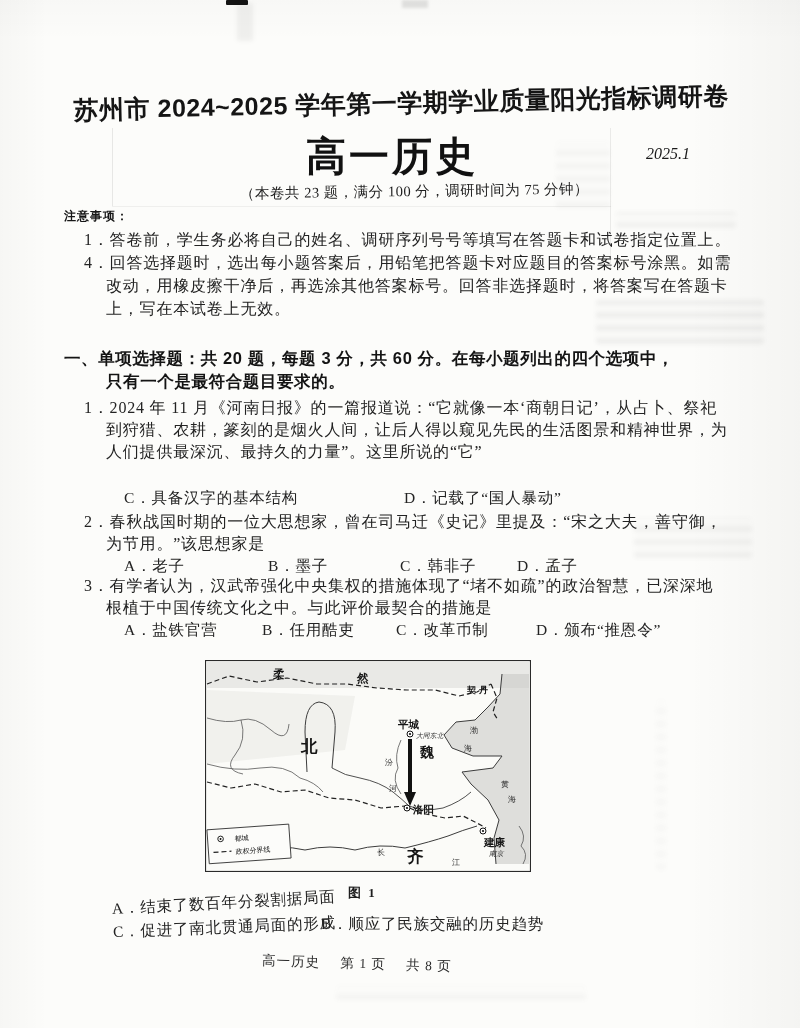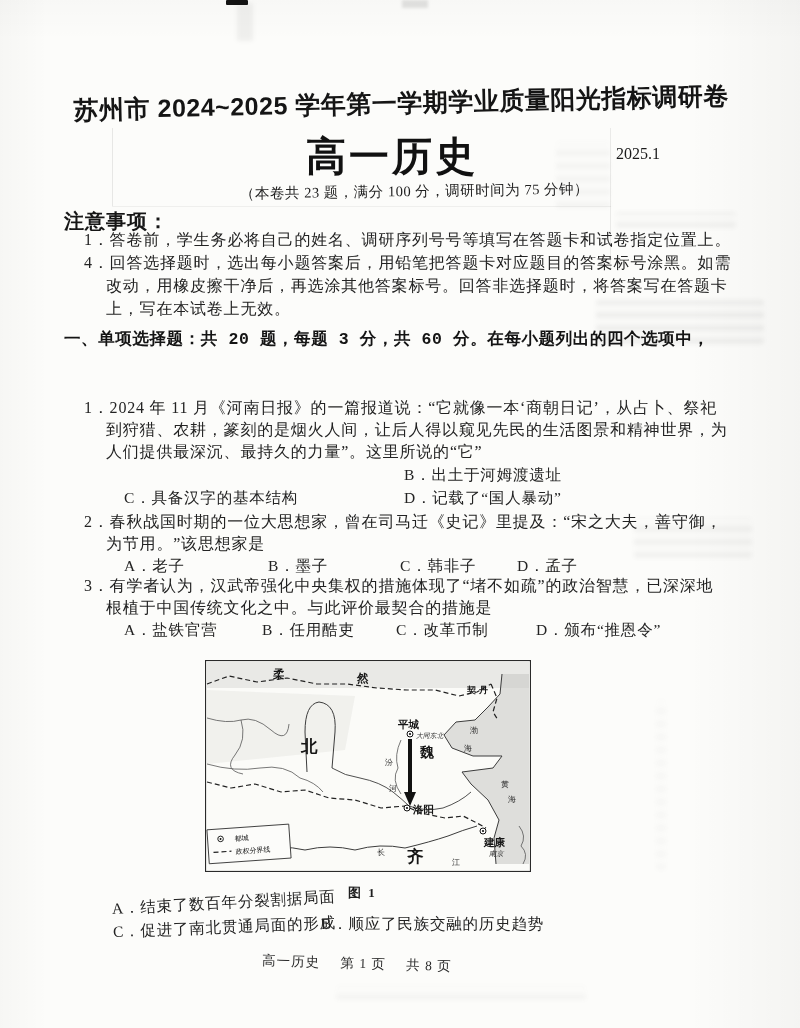--- a/index.html
+++ b/index.html
@@ -12,21 +12,21 @@
     font-family:"Liberation Serif","DejaVu Serif",serif;
     color:#1e1e1e;
   }
   .abs{position:absolute;}
   .nw{white-space:nowrap;}
   .sans{font-family:"Liberation Sans","DejaVu Sans",sans-serif;}
   .title{font-size:25px;font-weight:700;letter-spacing:0.5px;transform:rotate(-1.3deg);transform-origin:left bottom;color:#151515;}
   .subject{font-size:40px;font-weight:700;letter-spacing:3px;color:#111;}
   .date{font-size:16px;color:#1a1a1a;}
   .info{font-size:14.5px;letter-spacing:0.5px;transform:rotate(-0.8deg);}
-  .h16{font-size:20px;font-weight:700;letter-spacing:1px;color:#161616;}
+  .h16{font-size:12px;font-weight:700;letter-spacing:1px;color:#161616;}
   .body16{font-size:16px;letter-spacing:0.8px;color:#232323;}
   .sec{font-size:16.5px;font-weight:700;letter-spacing:0.6px;color:#141414;}
   .opt{font-size:15.5px;letter-spacing:0.8px;color:#232323;}
   .cap{font-size:13px;font-weight:700;letter-spacing:2px;}
   .footer{font-size:13.5px;letter-spacing:1px;transform:rotate(1.8deg);color:#2a2a2a;}
   .footer span{margin-right:16px;}
   .ghost{position:absolute;filter:blur(2px);opacity:.4;border-radius:3px;
     background:repeating-linear-gradient(0deg, rgba(110,110,110,.25) 0 6px, rgba(170,170,170,.06) 6px 13px);}
   .mark{position:absolute;background:#141414;}
   .faintline{position:absolute;background:rgba(0,0,0,0.10);}
@@ -57,35 +57,35 @@
 
   <div class="ghost" style="left:556px;top:142px;width:54px;height:66px;opacity:.22;"></div>
   <div class="ghost" style="left:616px;top:212px;width:120px;height:16px;opacity:.3;"></div>
   <div class="ghost" style="left:596px;top:300px;width:168px;height:44px;opacity:.38;"></div>
   <div class="ghost" style="left:634px;top:518px;width:118px;height:40px;opacity:.3;"></div>
   <div class="ghost" style="left:656px;top:700px;width:10px;height:170px;opacity:.14;"></div>
   <div class="ghost" style="left:336px;top:986px;width:250px;height:14px;opacity:.2;"></div>
 
   <div class="abs title sans nw" style="left:74px;top:94px;">苏州市 2024~2025 学年第一学期学业质量阳光指标调研卷</div>
   <div class="abs subject sans nw" style="left:306px;top:129px;">高一历史</div>
-  <div class="abs date nw" style="left:616px;top:145px;">2025.1</div>
+  <div class="abs date nw" style="left:646px;top:145px;font-style:italic;">2025.1</div>
   <div class="abs info nw" style="left:240px;top:182px;">（本卷共 23 题，满分 100 分，调研时间为 75 分钟）</div>
 
   <div class="abs h16 sans nw" style="left:64px;top:208px;">注意事项：</div>
   <div class="abs body16 nw" style="left:84px;top:230px;">1．答卷前，学生务必将自己的姓名、调研序列号号等填写在答题卡和试卷指定位置上。</div>
   <div class="abs body16 nw" style="left:84px;top:253px;">4．回答选择题时，选出每小题答案后，用铅笔把答题卡对应题目的答案标号涂黑。如需</div>
   <div class="abs body16 nw" style="left:106px;top:276px;">改动，用橡皮擦干净后，再选涂其他答案标号。回答非选择题时，将答案写在答题卡</div>
   <div class="abs body16 nw" style="left:106px;top:299px;">上，写在本试卷上无效。</div>
 
-  <div class="abs sec sans nw" style="left:64px;top:328px;font-family:Liberation Mono, monospace;">一、单项选择题：共 20 题，每题 3 分，共 60 分。在每小题列出的四个选项中，</div>
+  <div class="abs sec sans nw" style="left:64px;top:348px;">一、单项选择题：共 20 题，每题 3 分，共 60 分。在每小题列出的四个选项中，</div>
+  <div class="abs sec sans nw" style="left:106px;top:371px;">只有一个是最符合题目要求的。</div>
 
   <div class="abs body16 nw" style="left:84px;top:398px;">1．2024 年 11 月《河南日报》的一篇报道说：“它就像一本‘商朝日记’，从占卜、祭祀</div>
   <div class="abs body16 nw" style="left:106px;top:420px;">到狩猎、农耕，篆刻的是烟火人间，让后人得以窥见先民的生活图景和精神世界，为</div>
   <div class="abs body16 nw" style="left:106px;top:442px;">人们提供最深沉、最持久的力量”。这里所说的“它”</div>
-  <div class="abs opt nw" style="left:404px;top:465px;">B．出土于河姆渡遗址</div>
   <div class="abs opt nw" style="left:124px;top:488px;">C．具备汉字的基本结构</div>
   <div class="abs opt nw" style="left:404px;top:488px;">D．记载了“国人暴动”</div>
 
   <div class="abs body16 nw" style="left:84px;top:512px;">2．春秋战国时期的一位大思想家，曾在司马迁《史记》里提及：“宋之大夫，善守御，</div>
   <div class="abs body16 nw" style="left:106px;top:534px;">为节用。”该思想家是</div>
   <div class="abs opt nw" style="left:124px;top:556px;">A．老子</div>
   <div class="abs opt nw" style="left:268px;top:556px;">B．墨子</div>
   <div class="abs opt nw" style="left:400px;top:556px;">C．韩非子</div>
   <div class="abs opt nw" style="left:517px;top:556px;">D．孟子</div>
 

